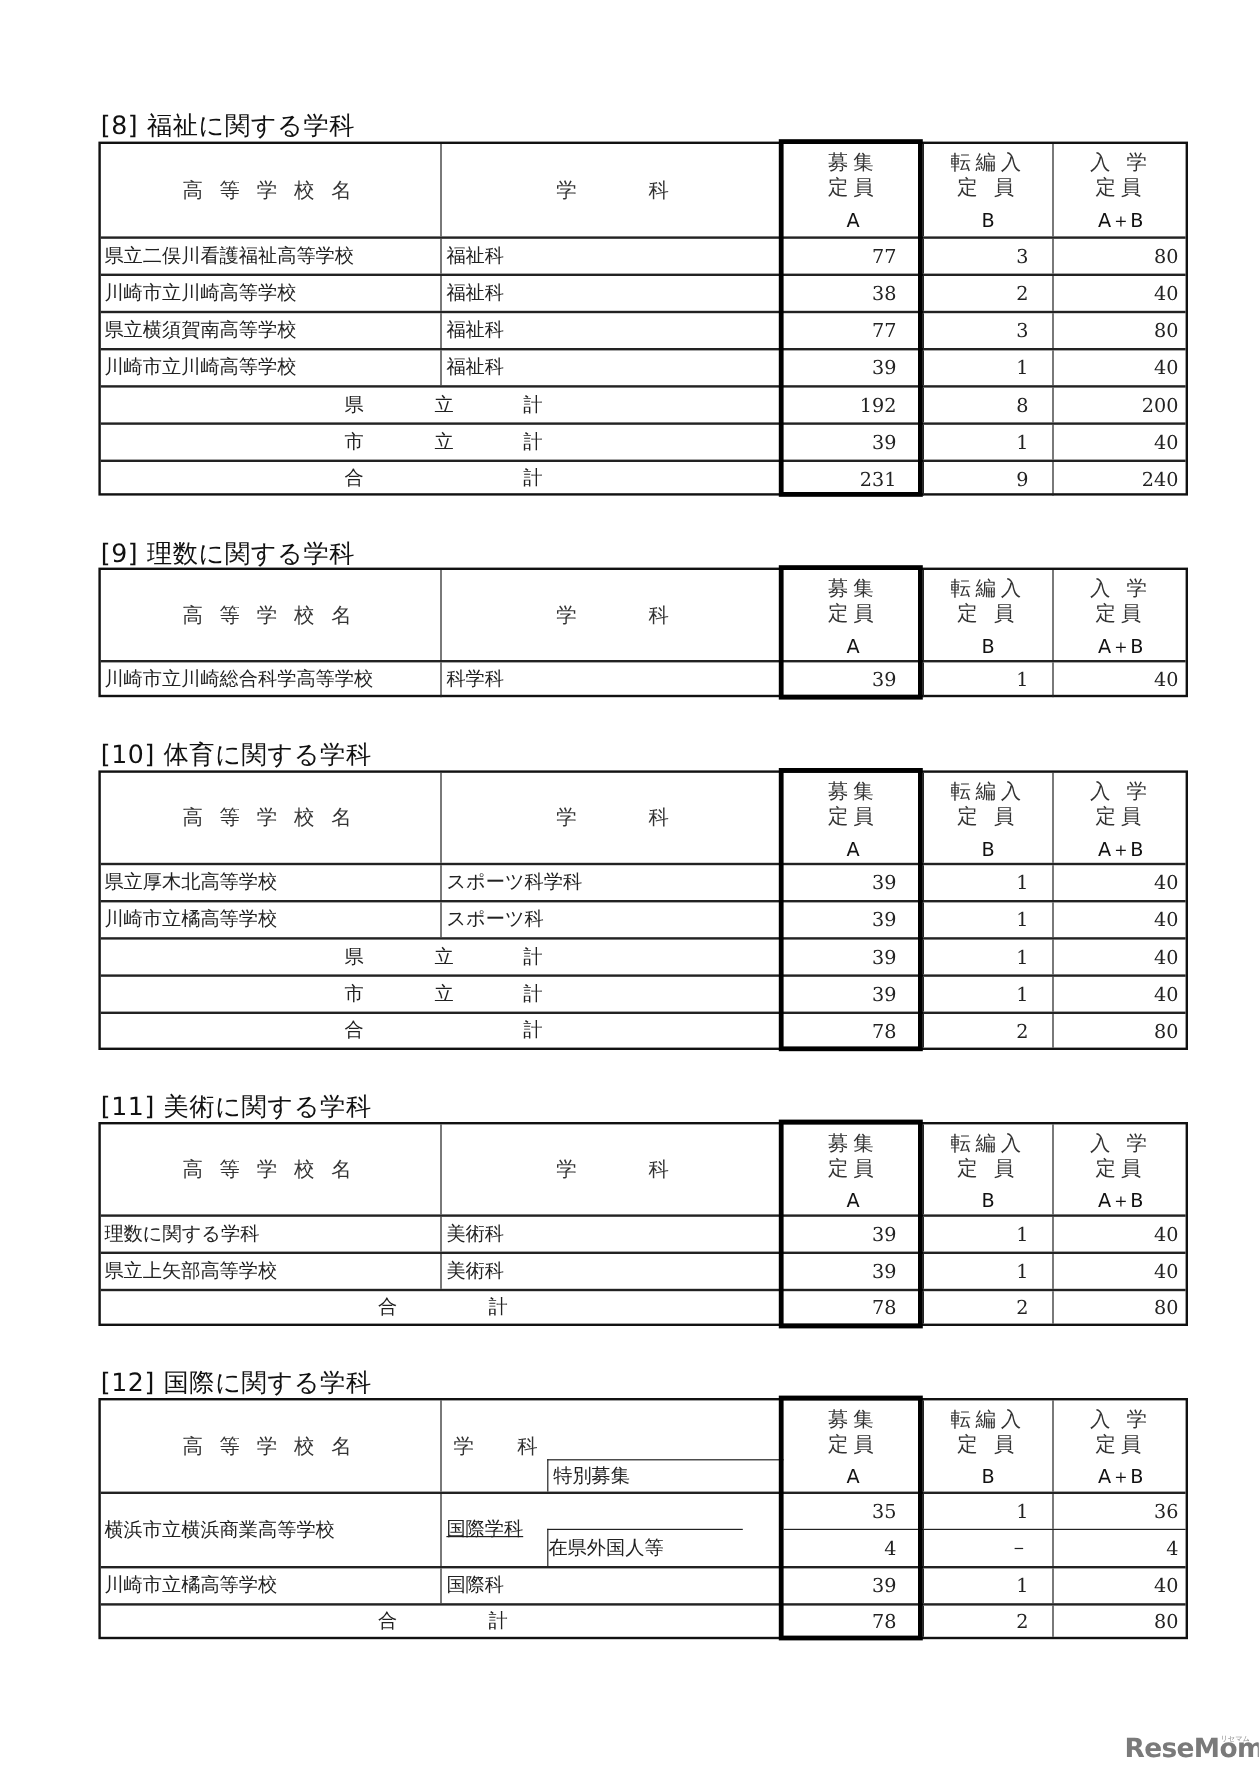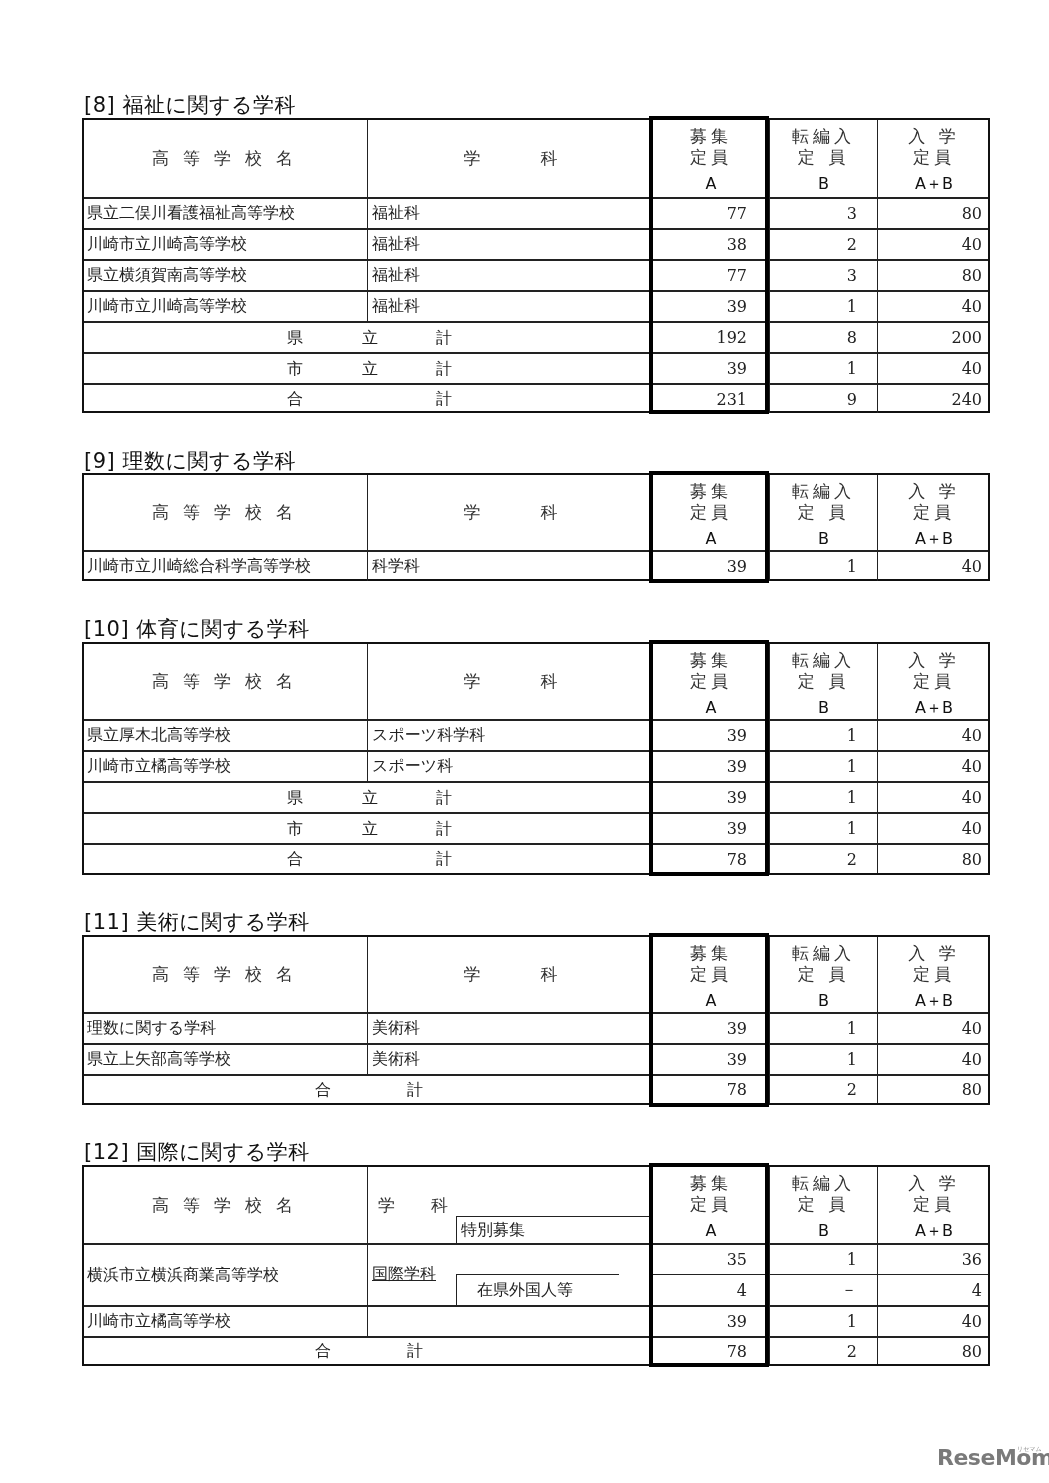--- a/index.html
+++ b/index.html
@@ -297,31 +297,32 @@
     <div class="hcell h-col h-ab">
         <span class="hl">入 学</span>
         <span class="hl">定員</span>
         <span class="letter">A＋B</span>
       </div>
   </div>
 
   <div class="row" style="top:76px; height:62px;">
     <div class="cell c-school">横浜市立横浜商業高等学校</div>
     <div class="cell c-dept" style="align-items:flex-start; padding-top:19px;text-decoration:underline;">国際学科</div>
-    <div style="position:absolute; left:372px; width:163px; top:29px; bottom:0; border-top:1.5px solid #222; border-left:1.5px solid #222; box-sizing:border-box; display:flex; align-items:center; padding-left:20px; font-size:16px;">在県外国人等</div>
+    <div style="position:absolute; left:372px; width:163px; top:29px; bottom:0; border-top:1.5px solid #222; border-left:1.5px solid #222; box-sizing:border-box; display:flex; align-items:center; padding-left:0; font-size:16px;">在県外国人等</div>
     <div class="cell c-a" style="bottom:31px;">35</div>
     <div class="cell c-b" style="bottom:31px;">1</div>
     <div class="cell c-ab" style="bottom:31px;">36</div>
     <div style="position:absolute; left:569px; right:0; top:29px; border-top:1.5px solid #222;"></div>
     <div class="cell c-a" style="top:30px;">4</div>
     <div class="cell c-b" style="top:30px;">－</div>
     <div class="cell c-ab" style="top:30px;">4</div>
   </div>
   <div class="row" style="top:138px; height:31px;">
     <div class="cell c-school">川崎市立橘高等学校</div>
+    <div class="cell c-dept">国際科</div>
     <div class="cell c-a">39</div>
     <div class="cell c-b">1</div>
     <div class="cell c-ab">40</div>
   </div>
   <div class="row" style="top:169px; height:28px;">
     <div class="cell c-total-label">
         <span style="left:231px">合</span>
         <span style="left:323px">計</span>
       </div>
     <div class="cell c-a">78</div>

